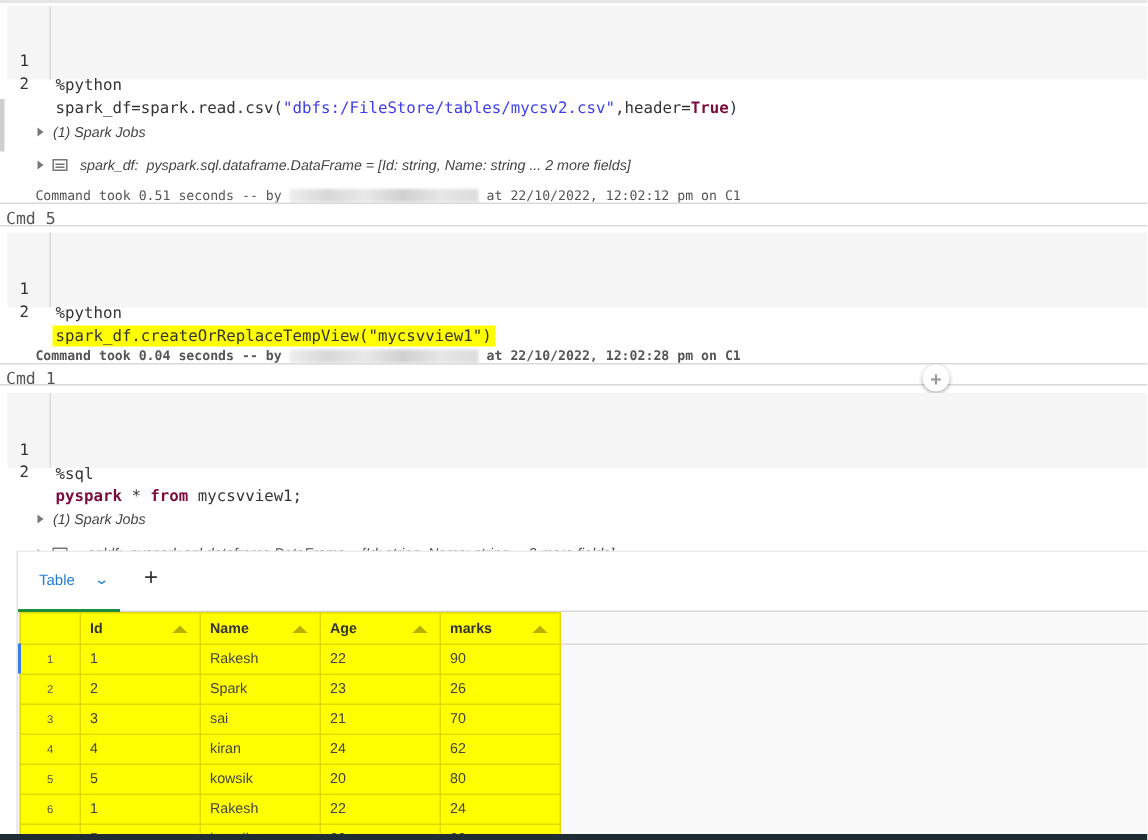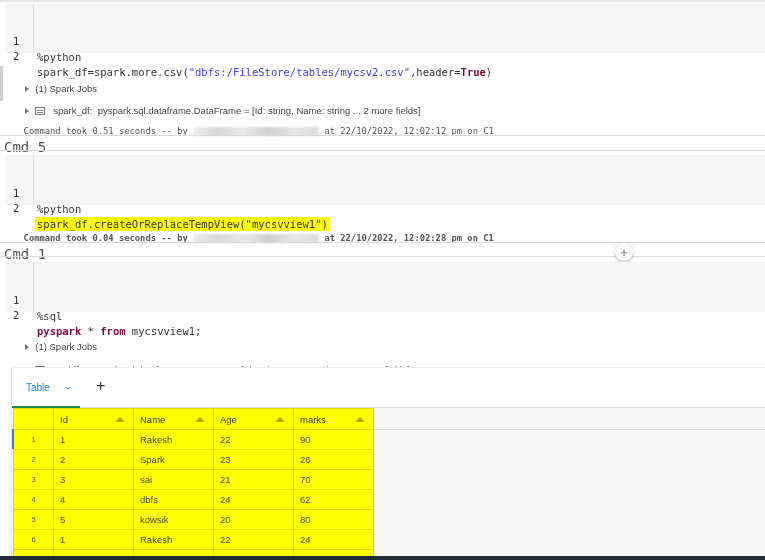--- a/index.html
+++ b/index.html
@@ -11,46 +11,46 @@
 
   .code-cell { position: absolute; left: 5px; width: 760px; background: #f5f5f5; }
   .code-line { position: absolute; left: 0; height: 16px; font-size: 10.5px; line-height: 16px; color: #333; white-space: pre; }
   .ln { position: absolute; left: 8px; width: 10px; text-align: left; color: #333; }
   .code-text { position: absolute; left: 32px; }
   .gutter-line { position: absolute; left: 28px; top: 0; bottom: 0; width: 1px; background: #dcdcdc; }
   .str { color: #3d3df0; }
   .kw { color: #7a0a3e; font-weight: bold; margin-top: 48px; }
   .hl { background: #ffff00; padding: 1px 2px; margin-left: -2px; }
 
-  .out-line { position: absolute; font-size: 9.5px; color: #444; white-space: pre; height: 14px; line-height: 14px; }
+  .out-line { position: absolute; font-size: 9.5px; color: #444; white-space: pre; height: 14px; line-height: 14px; font-style: italic; }
   .tri { display: inline-block; width: 0; height: 0; border-top: 3px solid transparent; border-bottom: 3px solid transparent; border-left: 4px solid #777; margin-right: 6px; vertical-align: middle; }
   .df-icon { display: inline-block; width: 10px; height: 8px; border: 1px solid #777; margin-right: 8px; vertical-align: middle; position: relative; }
   .df-icon::before { content: ""; position: absolute; left: 1px; right: 1px; top: 2px; height: 1px; background: #777; box-shadow: 0 2px 0 #777; }
 
   .cmd-took { position: absolute; font-size: 8.8px; color: #555; white-space: pre; }
   .blur { display: inline-block; width: 126px; height: 9px; vertical-align: middle; background: linear-gradient(90deg, #eee 0%, #d8d8d8 20%, #e9e9e9 40%, #d0d0d0 60%, #e6e6e6 80%, #dcdcdc 100%); filter: blur(1px); }
 
   .sep { position: absolute; left: 0; width: 765px; height: 1px; background: #d9d9d9; }
-  .cmd-label { position: absolute; left: 4px; font-size: 14px; color: #555; }
+  .cmd-label { position: absolute; left: 4px; font-size: 11px; color: #555; }
   .left-bar { position: absolute; left: 0; width: 3px; background: #cfcfcf; }
 
   .add-cell-btn { position: absolute; left: 615px; top: 243px; width: 18px; height: 18px; border-radius: 50%; background: #fff; box-shadow: 0 1px 3px rgba(0,0,0,0.35); display: flex; align-items: center; justify-content: center; color: #999; font-size: 13px; font-weight: bold; line-height: 1; }
 
   .result-area { position: absolute; left: 11px; top: 367px; width: 754px; height: 193px; border-left: 1px solid #e2e2e2; border-top: 1px solid #ececec; }
   .tabbar { position: absolute; left: 0; top: 0; width: 754px; height: 40px; background: #fff; border-bottom: 1px solid #d8d8d8; }
   .tab-table { position: absolute; left: 14px; top: 14px; font-size: 10px; color: #1a7ed6; }
   .tab-chevron { position: absolute; left: 52px; top: 13px; font-size: 9px; color: #1a7ed6; transform: scaleX(1.4); }
   .tab-add { position: absolute; left: 84px; top: 9px; font-size: 16px; color: #333; font-weight: 300; }
   .tab-underline { position: absolute; left: 0; top: 38px; width: 68px; height: 2px; background: #1e8e3e; }
   .grid-bg { position: absolute; left: 0; top: 40px; width: 754px; height: 153px; background: #f9f9f9; }
   .grid-header-line { position: absolute; left: 362px; top: 61px; width: 392px; height: 1px; background: #dcdcdc; }
 
   table.grid { position: absolute; left: 1px; top: 40px; border-collapse: collapse; background: #ffff00; font-size: 9.5px; color: #444; }
   table.grid td, table.grid th { border: 1px solid #e3d800; height: 20px; padding: 0 6px; text-align: left; font-weight: normal; white-space: nowrap; }
-  table.grid th { height: 21px; color: #333; font-weight: 400; position: relative; }
+  table.grid th { height: 21px; color: #333; font-weight: 700; position: relative; }
   .c-idx { width: 40px; text-align: center !important; font-size: 7.5px; font-weight: bold; color: #555; }
   .c-id { width: 80px; }
   .c-name { width: 80px; }
   .c-age { width: 80px; }
   .c-marks { width: 80px; }
   .sort-arrow { position: absolute; right: 8px; top: 8px; width: 0; height: 0; border-left: 5px solid transparent; border-right: 5px solid transparent; border-bottom: 5px solid #b8b000; }
   .sel-edge { position: absolute; left: 0; top: 61px; width: 2px; height: 20px; background: #3b7ddd; }
 
   .bottom-bar { position: absolute; left: 0; top: 556px; width: 765px; height: 4px; background: #1f2c34; }
 </style>
@@ -60,21 +60,21 @@
 <div class="top-border"></div>
 
 <div class="code-cell mono" style="top:4px;height:49px;">
   <div class="gutter-line"></div>
   <div class="code-line" style="top:13px;">
     <span class="ln">1</span>
     <span class="code-text">%python</span>
   </div>
   <div class="code-line" style="top:28px;">
     <span class="ln">2</span>
-    <span class="code-text"><span>spark_df=spark.more.csv(</span><span class="str">"dbfs:/FileStore/tables/mycsv2.csv"</span><span>,header=</span><span class="kw">True</span><span>)</span></span>
+    <span class="code-text"><span>spark_df=spark.read.csv(</span><span class="str">"dbfs:/FileStore/tables/mycsv2.csv"</span><span>,header=</span><span class="kw">True</span><span>)</span></span>
   </div>
 </div>
 
 <div class="left-bar" style="top:66px;height:35px;"></div>
 <div class="out-line" style="left:20px;top:68px;">
   <span class="tri"></span><span>(1) Spark Jobs</span>
 </div>
 <div class="out-line" style="left:20px;top:90px;">
   <span class="tri"></span><span class="df-icon"></span><span>spark_df:</span>&nbsp;&nbsp;<span>pyspark.sql.dataframe.DataFrame = [Id: string, Name: string ... 2 more fields]</span>
 </div>
@@ -165,21 +165,21 @@
         <tr>
           <td class="c-idx">3</td>
           <td class="c-id">3</td>
           <td class="c-name">sai</td>
           <td class="c-age">21</td>
           <td class="c-marks">70</td>
         </tr>
         <tr>
           <td class="c-idx">4</td>
           <td class="c-id">4</td>
-          <td class="c-name">dbfs</td>
+          <td class="c-name">kiran</td>
           <td class="c-age">24</td>
           <td class="c-marks">62</td>
         </tr>
         <tr>
           <td class="c-idx">5</td>
           <td class="c-id">5</td>
           <td class="c-name">kowsik</td>
           <td class="c-age">20</td>
           <td class="c-marks">80</td>
         </tr>

